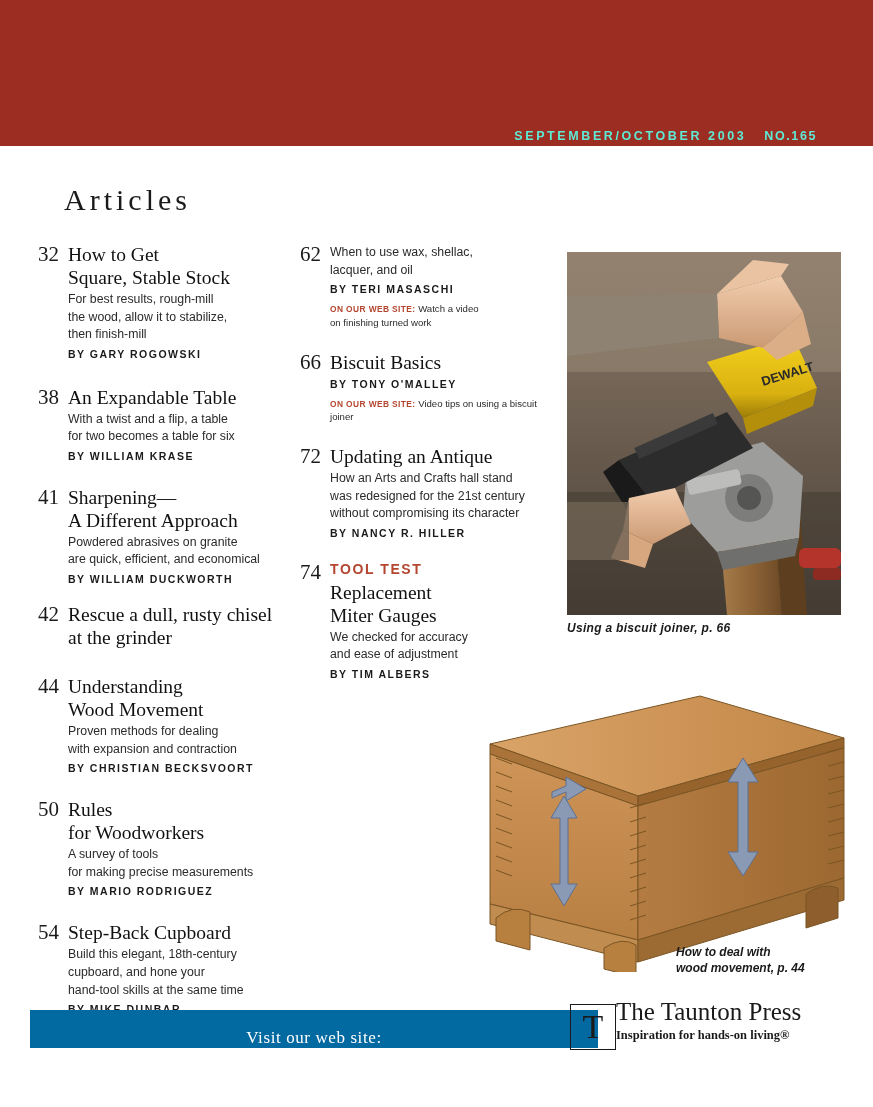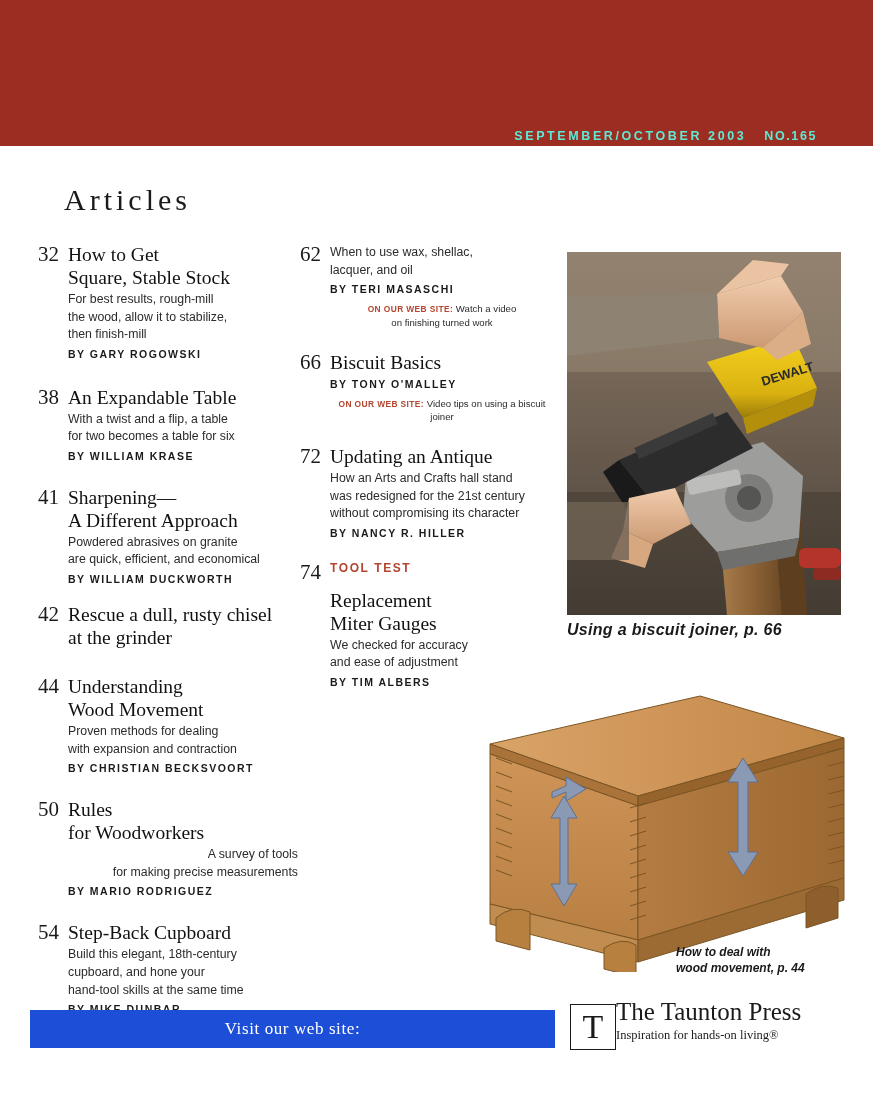--- a/index.html
+++ b/index.html
@@ -70,44 +70,43 @@
   .body-col { flex: 1 1 auto; }
   .etitle {
     font-family: "Liberation Serif", serif;
     font-size: 19.5px;
     line-height: 1.18;
     color: #111111;
     margin: 0 0 2px 0;
   }
   .kicker {
     color: #b4452f;
-    font-size: 12px;
+    font-size: 14px;
     font-weight: bold;
     letter-spacing: 1.6px;
-    margin-bottom: 14px;
+    margin-bottom: 4px;
   }
   .deck {
     font-size: 12.3px;
     line-height: 1.43;
     color: #2b2b2b;
     margin: 1px 0 3px 0;
   }
   .byline {
     font-size: 10.5px;
     font-weight: bold;
     letter-spacing: 1.5px;
     color: #1a1a1a;
     margin-top: 4px;
   }
   .webnote {
     font-size: 9.6px;
     line-height: 1.36;
     color: #2b2b2b;
     margin-top: 7px;
-    text-align: center;
   }
   .webnote b {
     color: #b4452f;
     font-size: 8.4px;
     letter-spacing: 0.4px;
   }
 
   
   .sp-a { margin-bottom: 26px; }
   .sp-b { margin-bottom: 24px; }
@@ -120,21 +119,21 @@
     left: 567px; top: 252px;
     width: 274px; height: 363px;
     overflow: hidden;
     background: #7d6a58;
   }
   .photo svg { display: block; }
   .photo-cap {
     position: absolute;
     left: 567px; top: 621px;
     width: 280px;
-    font-size: 16px;
+    font-size: 12px;
     font-style: italic;
     font-weight: bold;
     color: #1a1a1a;
     letter-spacing: 0.3px;
   }
 
   
   .illo {
     position: absolute;
     left: 470px; top: 672px;
@@ -148,25 +147,25 @@
     font-style: italic;
     font-weight: bold;
     color: #1a1a1a;
     line-height: 1.32;
   }
 
   
   .web-bar {
     position: absolute;
     left: 30px; top: 1010px;
-    width: 525px; height: 38px;
-    background: #1d4ed8;
+    width: 568px; height: 38px;
+    background: #0369a1;
     color: #ffffff;
     display: flex;
-    align-items: center;
+    align-items: flex-end;
     justify-content: center;
   }
   .web-bar .t1 {
     font-family: "Liberation Serif", serif;
     font-size: 17px;
     letter-spacing: 0.6px;
   }
   .web-bar .t2 {
     font-family: "Liberation Serif", serif;
     font-size: 17.5px;
@@ -202,20 +201,21 @@
     font-family: "Liberation Serif", serif;
     font-size: 25px;
     color: #1a1a1a;
     line-height: 1.12;
   }
   .taunton-tag {
     font-family: "Liberation Serif", serif;
     font-size: 12.5px;
     color: #1a1a1a;
     margin-top: 2px;
+    font-weight: bold;
   }
 </style>
 </head>
 <body>
 
 <div id="page">
 
   <div class="header-band">
     <div class="issue-line">
       <span>SEPTEMBER/OCTOBER 2003</span><span class="issue-no">NO.165</span>
@@ -287,21 +287,21 @@
         </div>
       </div>
     </div>
 
     <div class="entry sp-b">
       <div class="entry-row">
         <div class="pg">50</div>
         <div class="body-col">
           <div class="etitle" style="white-space:pre-line;">Rules
 for Woodworkers</div>
-          <div class="deck" style="white-space:pre-line;text-align:right;">A survey of tools
+          <div class="deck" style="white-space:pre-line;">A survey of tools
 for making precise measurements</div>
           <div class="byline">BY MARIO RODRIGUEZ</div>
         </div>
       </div>
     </div>
 
     <div class="entry">
       <div class="entry-row">
         <div class="pg">54</div>
         <div class="body-col">

